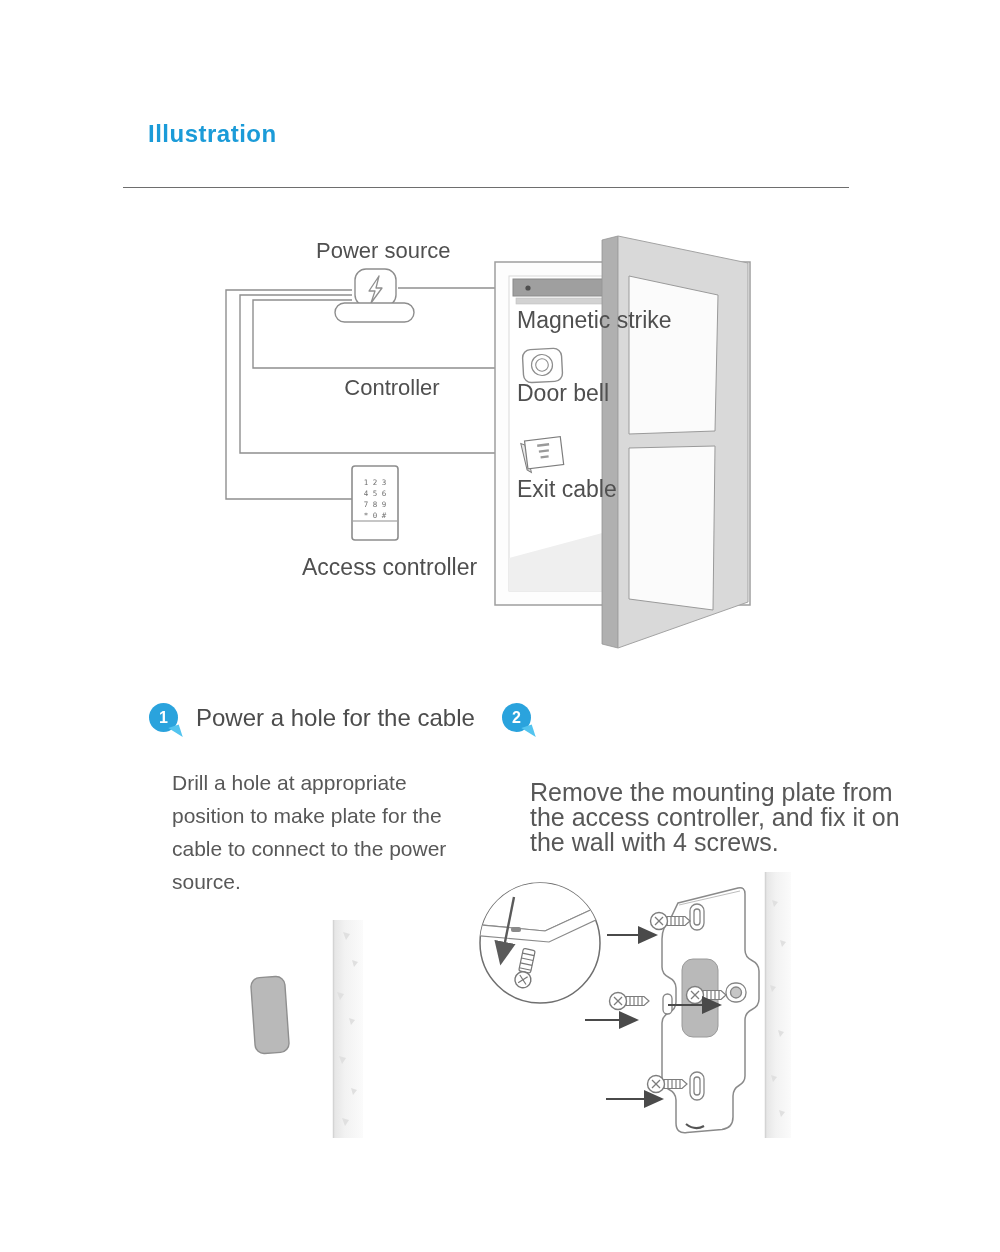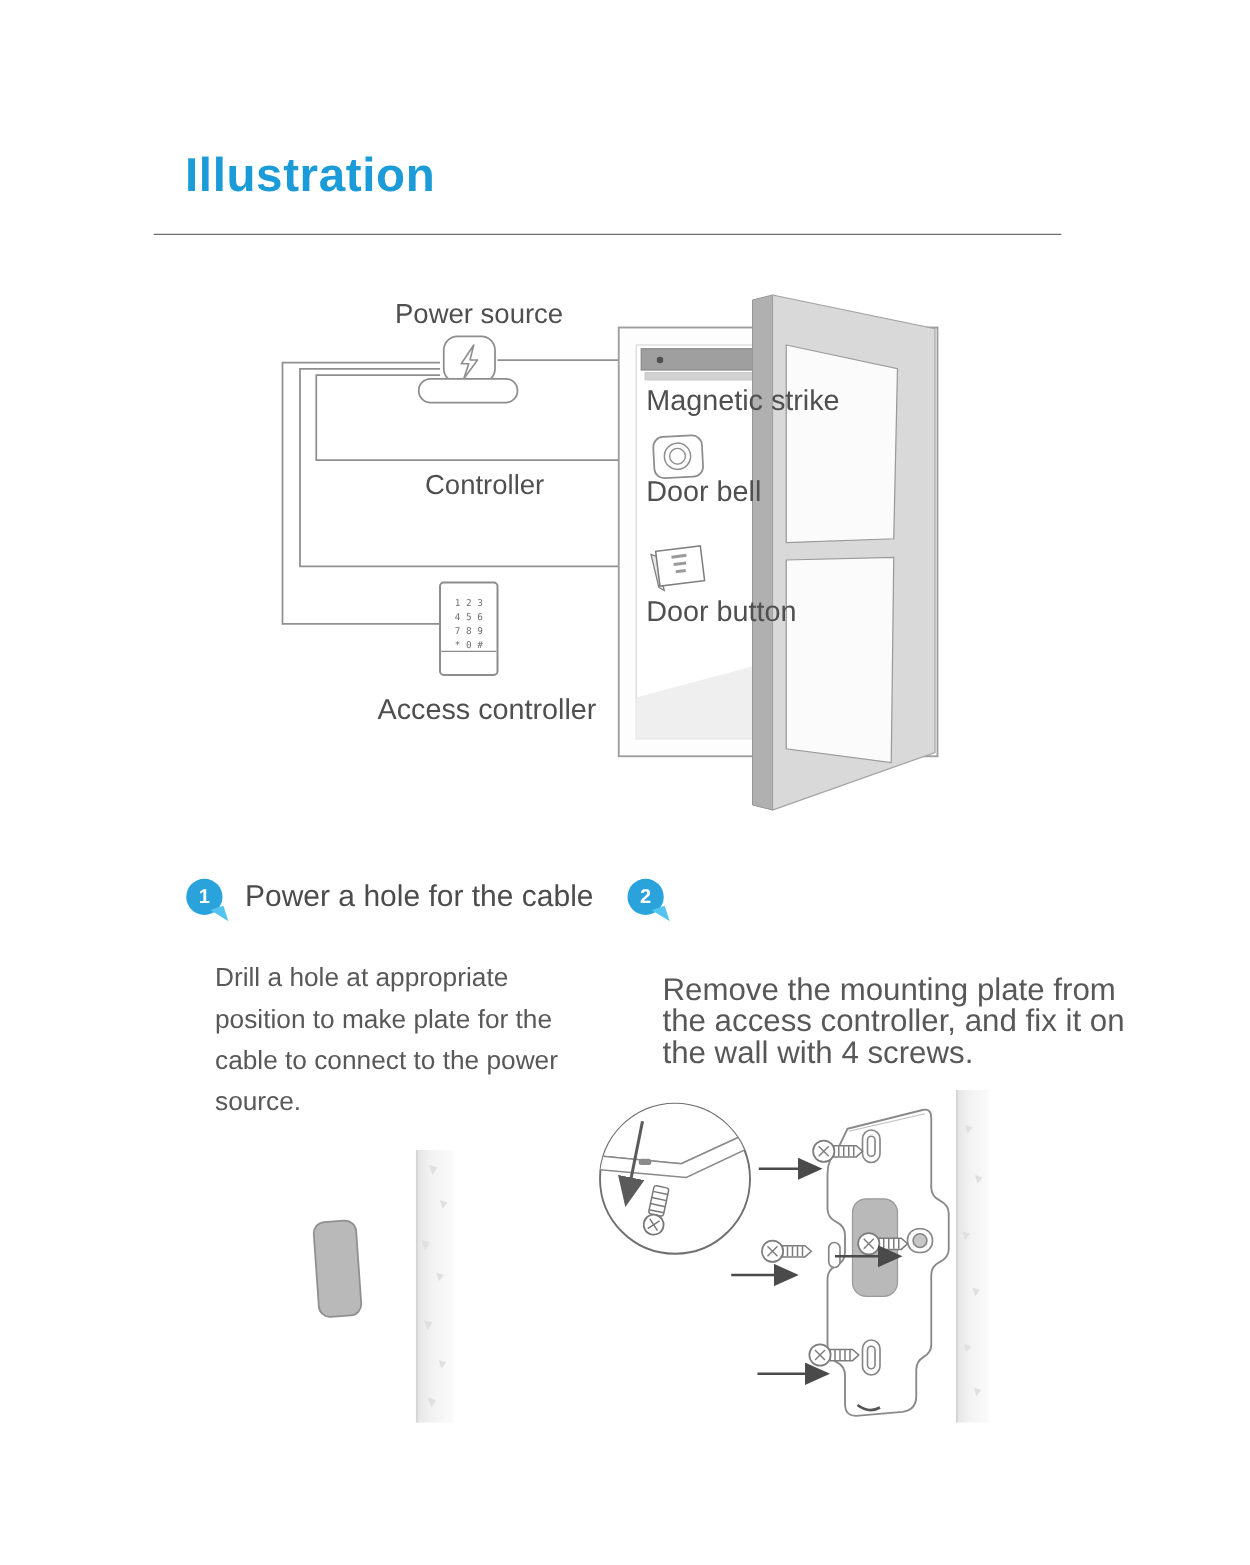--- a/index.html
+++ b/index.html
@@ -1,23 +1,23 @@
 <!DOCTYPE html>
 <html><head>
 <meta charset="utf-8">
 <style>
   html,body{margin:0;padding:0;background:#fff;}
   .page{position:relative;width:1000px;height:1252px;background:#ffffff;overflow:hidden;
         font-family:"Liberation Sans",sans-serif;color:#4c4c4c;}
-  .page-title{position:absolute;left:148px;top:120px;font-size:38px;font-weight:700;
+  .page-title{position:absolute;left:148px;top:120px;font-size:24px;font-weight:700;
         color:#1b9bd8;letter-spacing:0.5px;}
   .divider{position:absolute;left:123px;top:187px;width:726px;height:1px;background:#6e6e6e;}
   svg.art{position:absolute;left:0;top:0;width:1000px;height:1252px;}
   .lbl{position:absolute;font-size:22px;color:#4f4f4f;white-space:nowrap;}
-  .lbl.ctr{}
+  .lbl.ctr{text-align:center;}
   .lbl-power{left:316px;top:238px;width:132px;}
   .lbl-controller{left:340px;top:375px;width:104px;}
   .lbl-magnetic{left:517px;top:307px;font-size:23px;}
   .lbl-doorbell{left:517px;top:380px;font-size:23px;}
   .lbl-exit{left:517px;top:476px;font-size:23px;}
   .lbl-access{left:302px;top:554px;font-size:23px;}
   .step-badge{position:absolute;width:29px;height:29px;border-radius:50%;background:#2aa3dd;
         color:#fff;font-size:16px;font-weight:700;display:flex;align-items:center;
         justify-content:center;z-index:2;}
   .badge-tail{position:absolute;right:-3px;bottom:-7px;width:0;height:0;z-index:-1;
@@ -233,21 +233,21 @@
         </g>
         <line x1="514" y1="897" x2="501" y2="962" stroke="#5a5a5a" stroke-width="2.4" marker-end="url(#arrg)"></line>
       </g>
     </g>
   </svg>
 
   <div class="lbl ctr lbl-power">Power source</div>
   <div class="lbl ctr lbl-controller">Controller</div>
   <div class="lbl lbl-magnetic">Magnetic strike</div>
   <div class="lbl lbl-doorbell">Door bell</div>
-  <div class="lbl lbl-exit">Door button</div>
+  <div class="lbl lbl-exit">Exit cable</div>
   <div class="lbl lbl-access">Access controller</div>
 
   <div class="step-badge badge-1">
     <span>1</span>
     <span class="badge-tail"></span>
   </div>
   <div class="step-title title-1">Power a hole for the cable</div>
 
   <div class="step-badge badge-2">
     <span>2</span>

